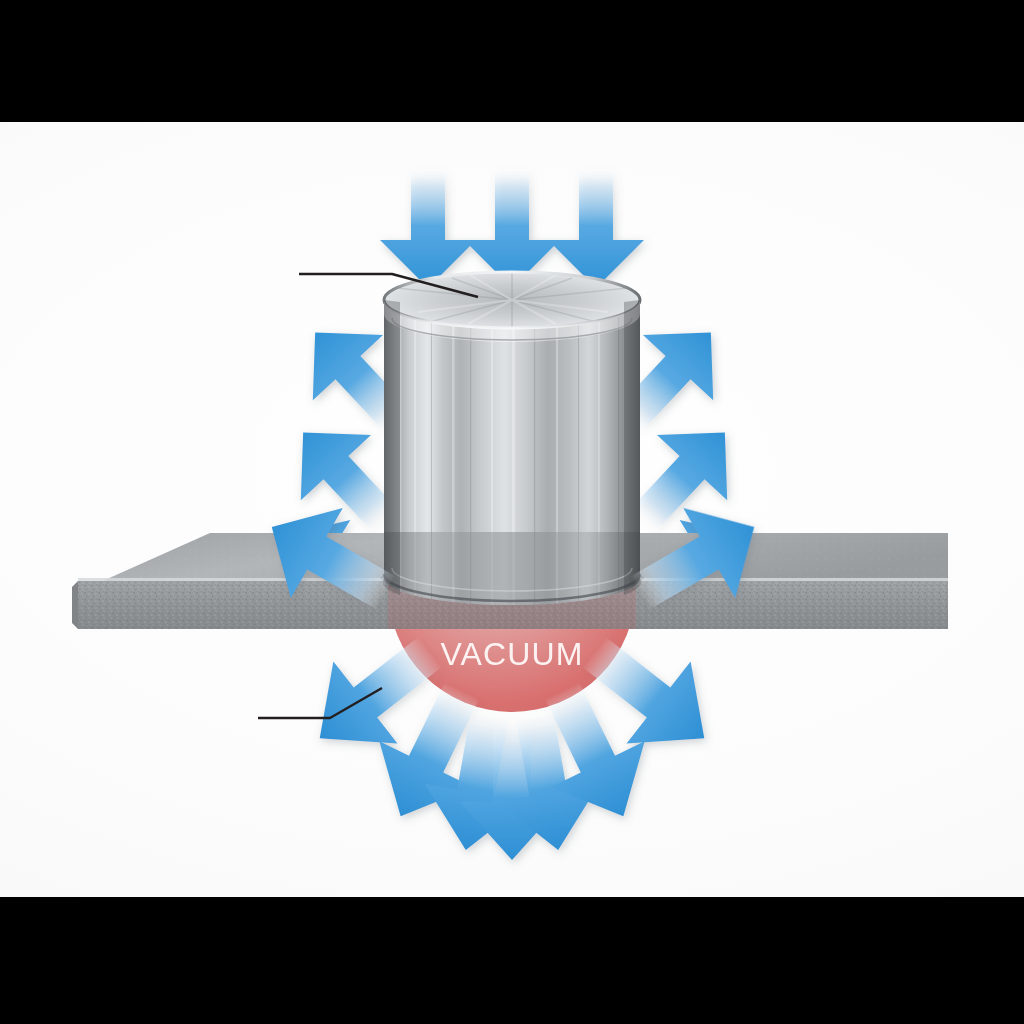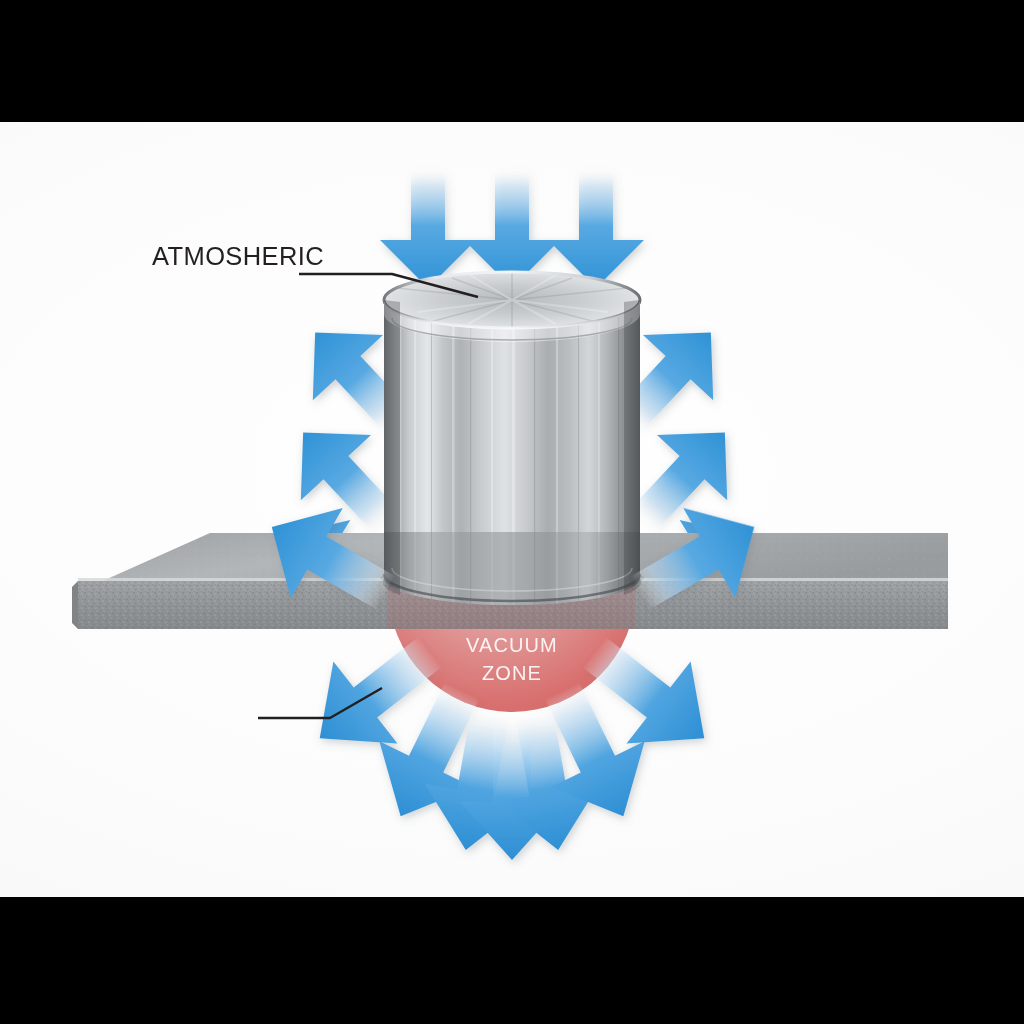--- a/index.html
+++ b/index.html
@@ -23,21 +23,21 @@
 
   svg.layer{position:absolute;left:0;top:0;width:1024px;height:775px;}
 
   
   .lbl{position:absolute;z-index:40;color:#231f20;
        font-size:25.5px;letter-spacing:.4px;line-height:1.32;
        font-family:"Liberation Sans",sans-serif;}
   #atm-label{left:152px;top:118px;}
 
   .vaclbl{position:absolute;z-index:30;color:#fdf2f2;
-       font-size:20px;letter-spacing:1.1px;line-height:1.38;text-align:center;
+       font-size:32px;letter-spacing:1.1px;line-height:1.38;text-align:center;
        width:260px;left:382px;top:510px;
        font-family:"Liberation Sans",sans-serif;}
 </style>
 </head>
 <body>
 
 <div id="stage">
 
   <div class="bar top"></div>
   <div class="bar bottom"></div>
@@ -321,22 +321,20 @@
         </g>
       </g>
     </svg>
 
     <svg class="layer" viewBox="0 0 1024 775" style="z-index:45">
       <polyline points="299,152 392,152 478,175" fill="none" stroke="#231f20" stroke-width="2.4" stroke-linejoin="round"></polyline>
       <polyline points="258,596 330,596 382,566" fill="none" stroke="#231f20" stroke-width="2.4" stroke-linejoin="round"></polyline>
     </svg>
 
     <div class="lbl" id="atm-label">
-      <div>ATMOSHERIC</div>
     </div>
 
     <div class="vaclbl">
       <div>VACUUM</div>
-      <div>ZONE</div>
     </div>
 
   </div>
 </div>
 
 </body></html>

